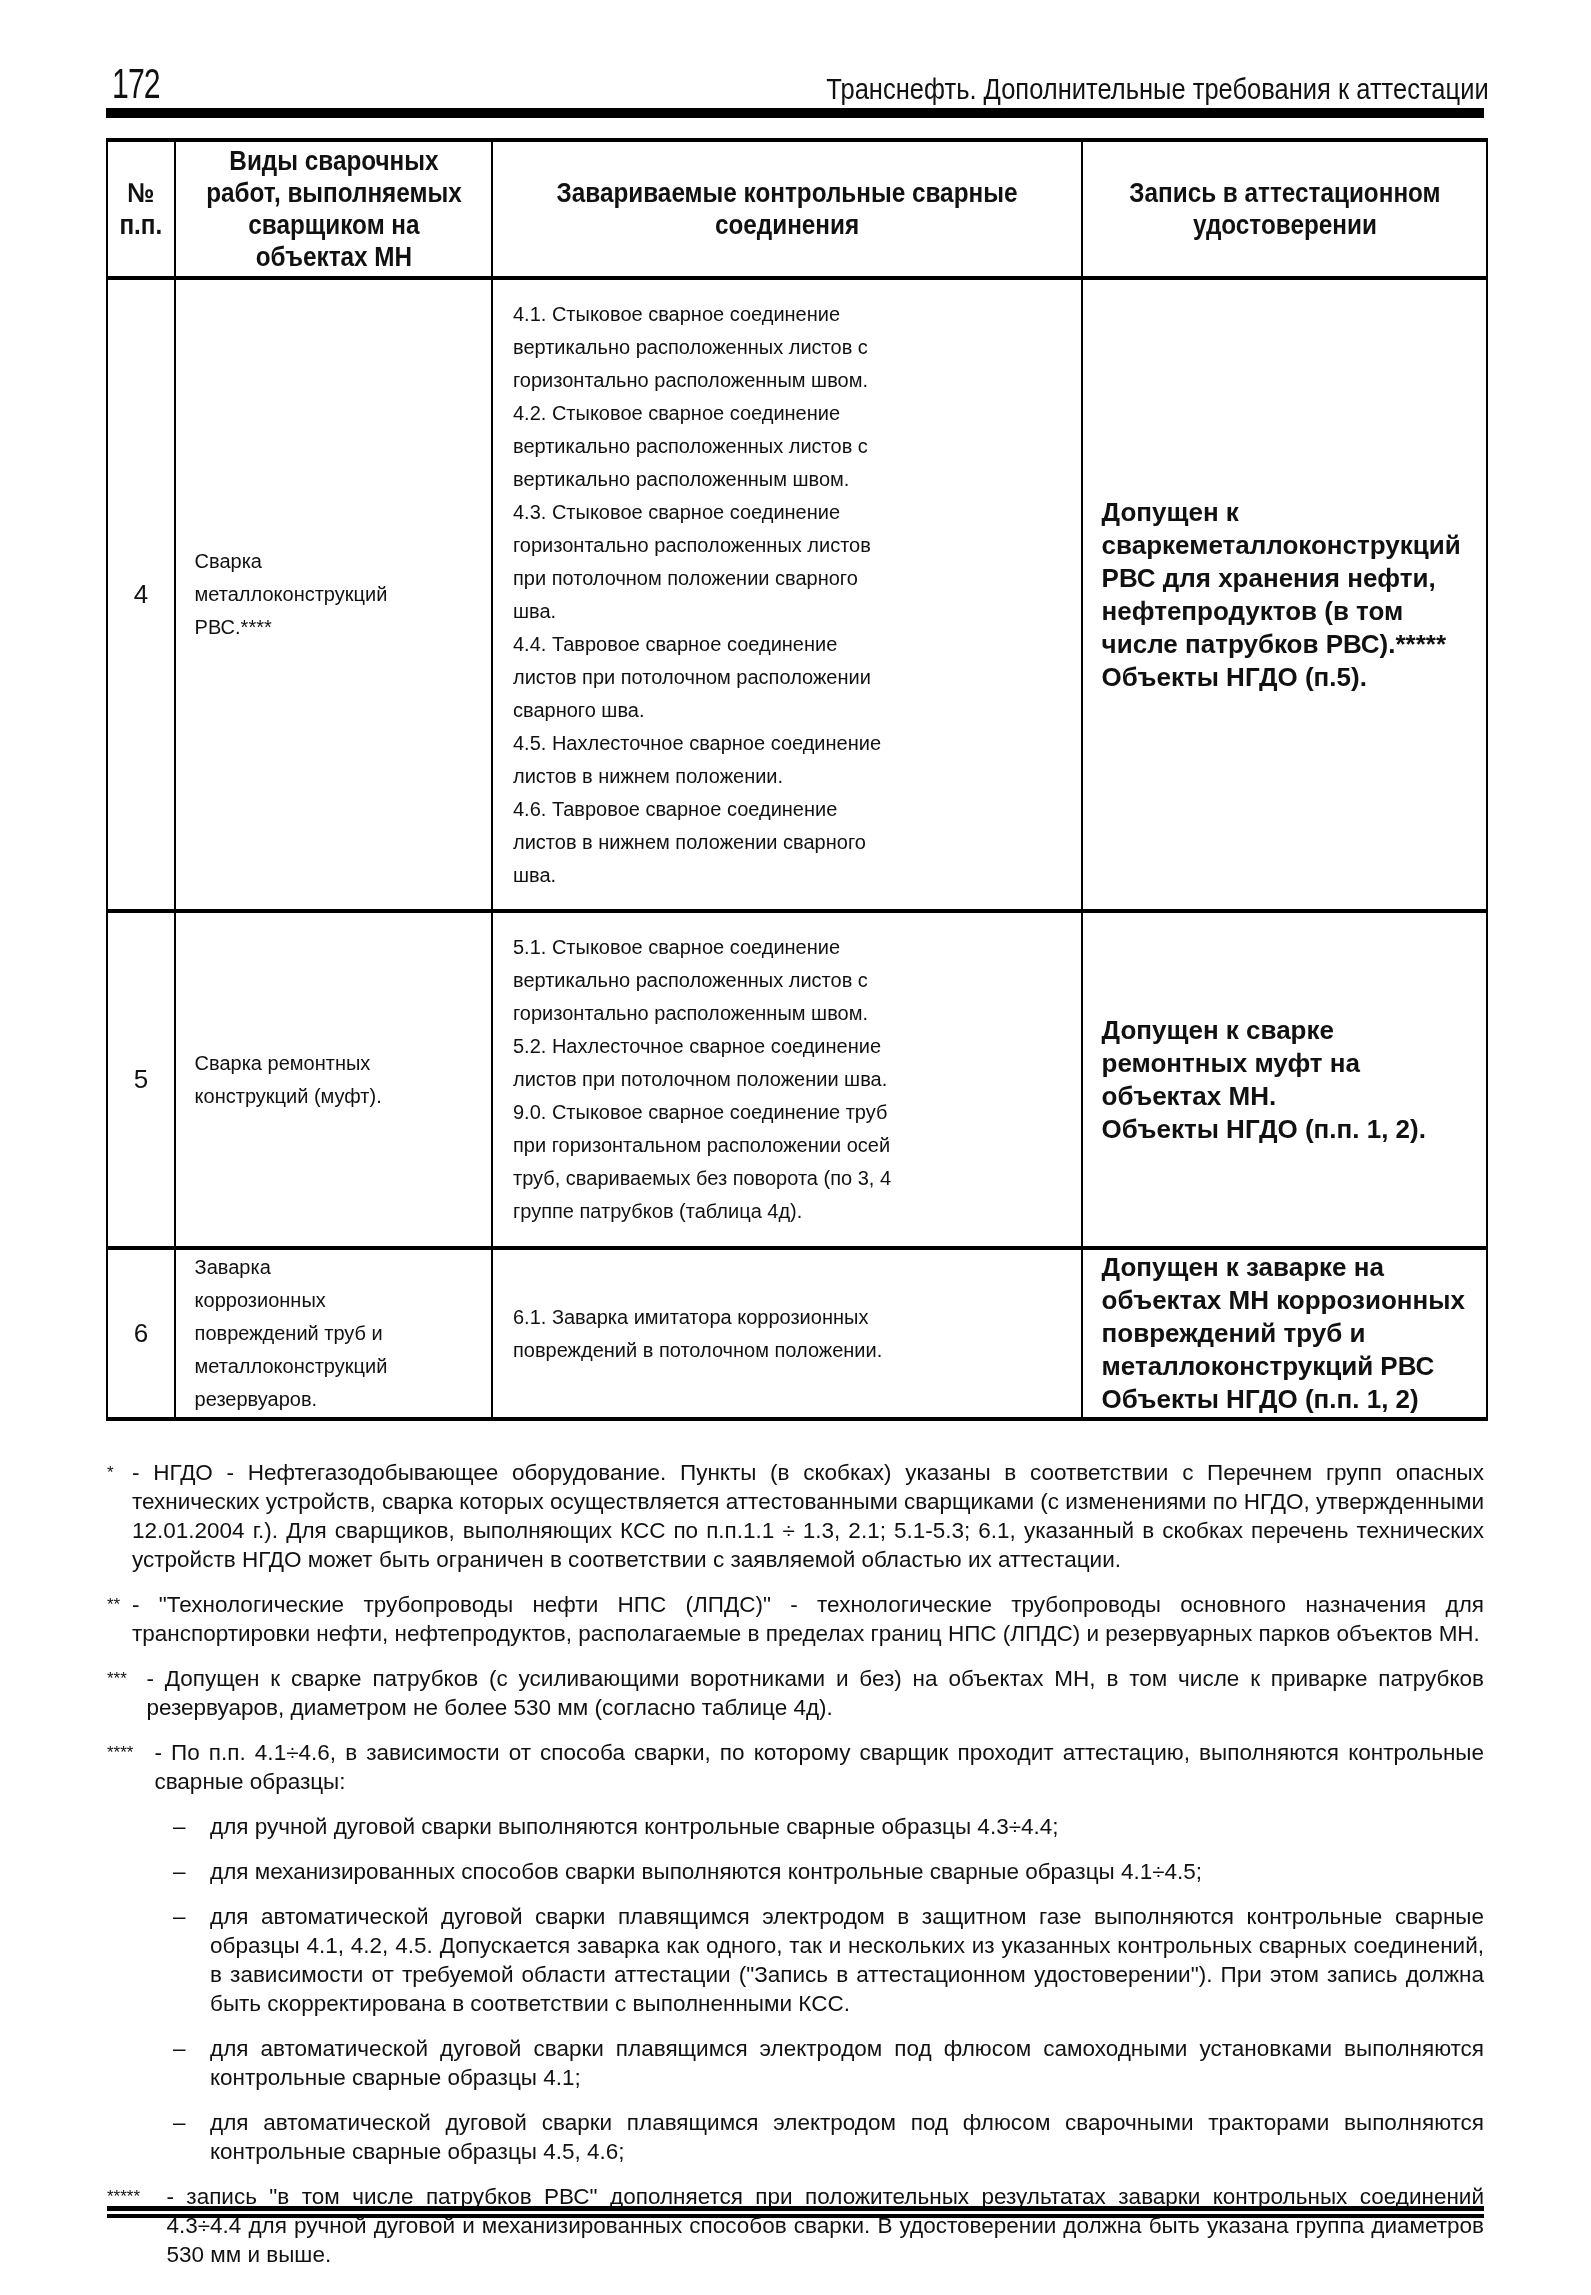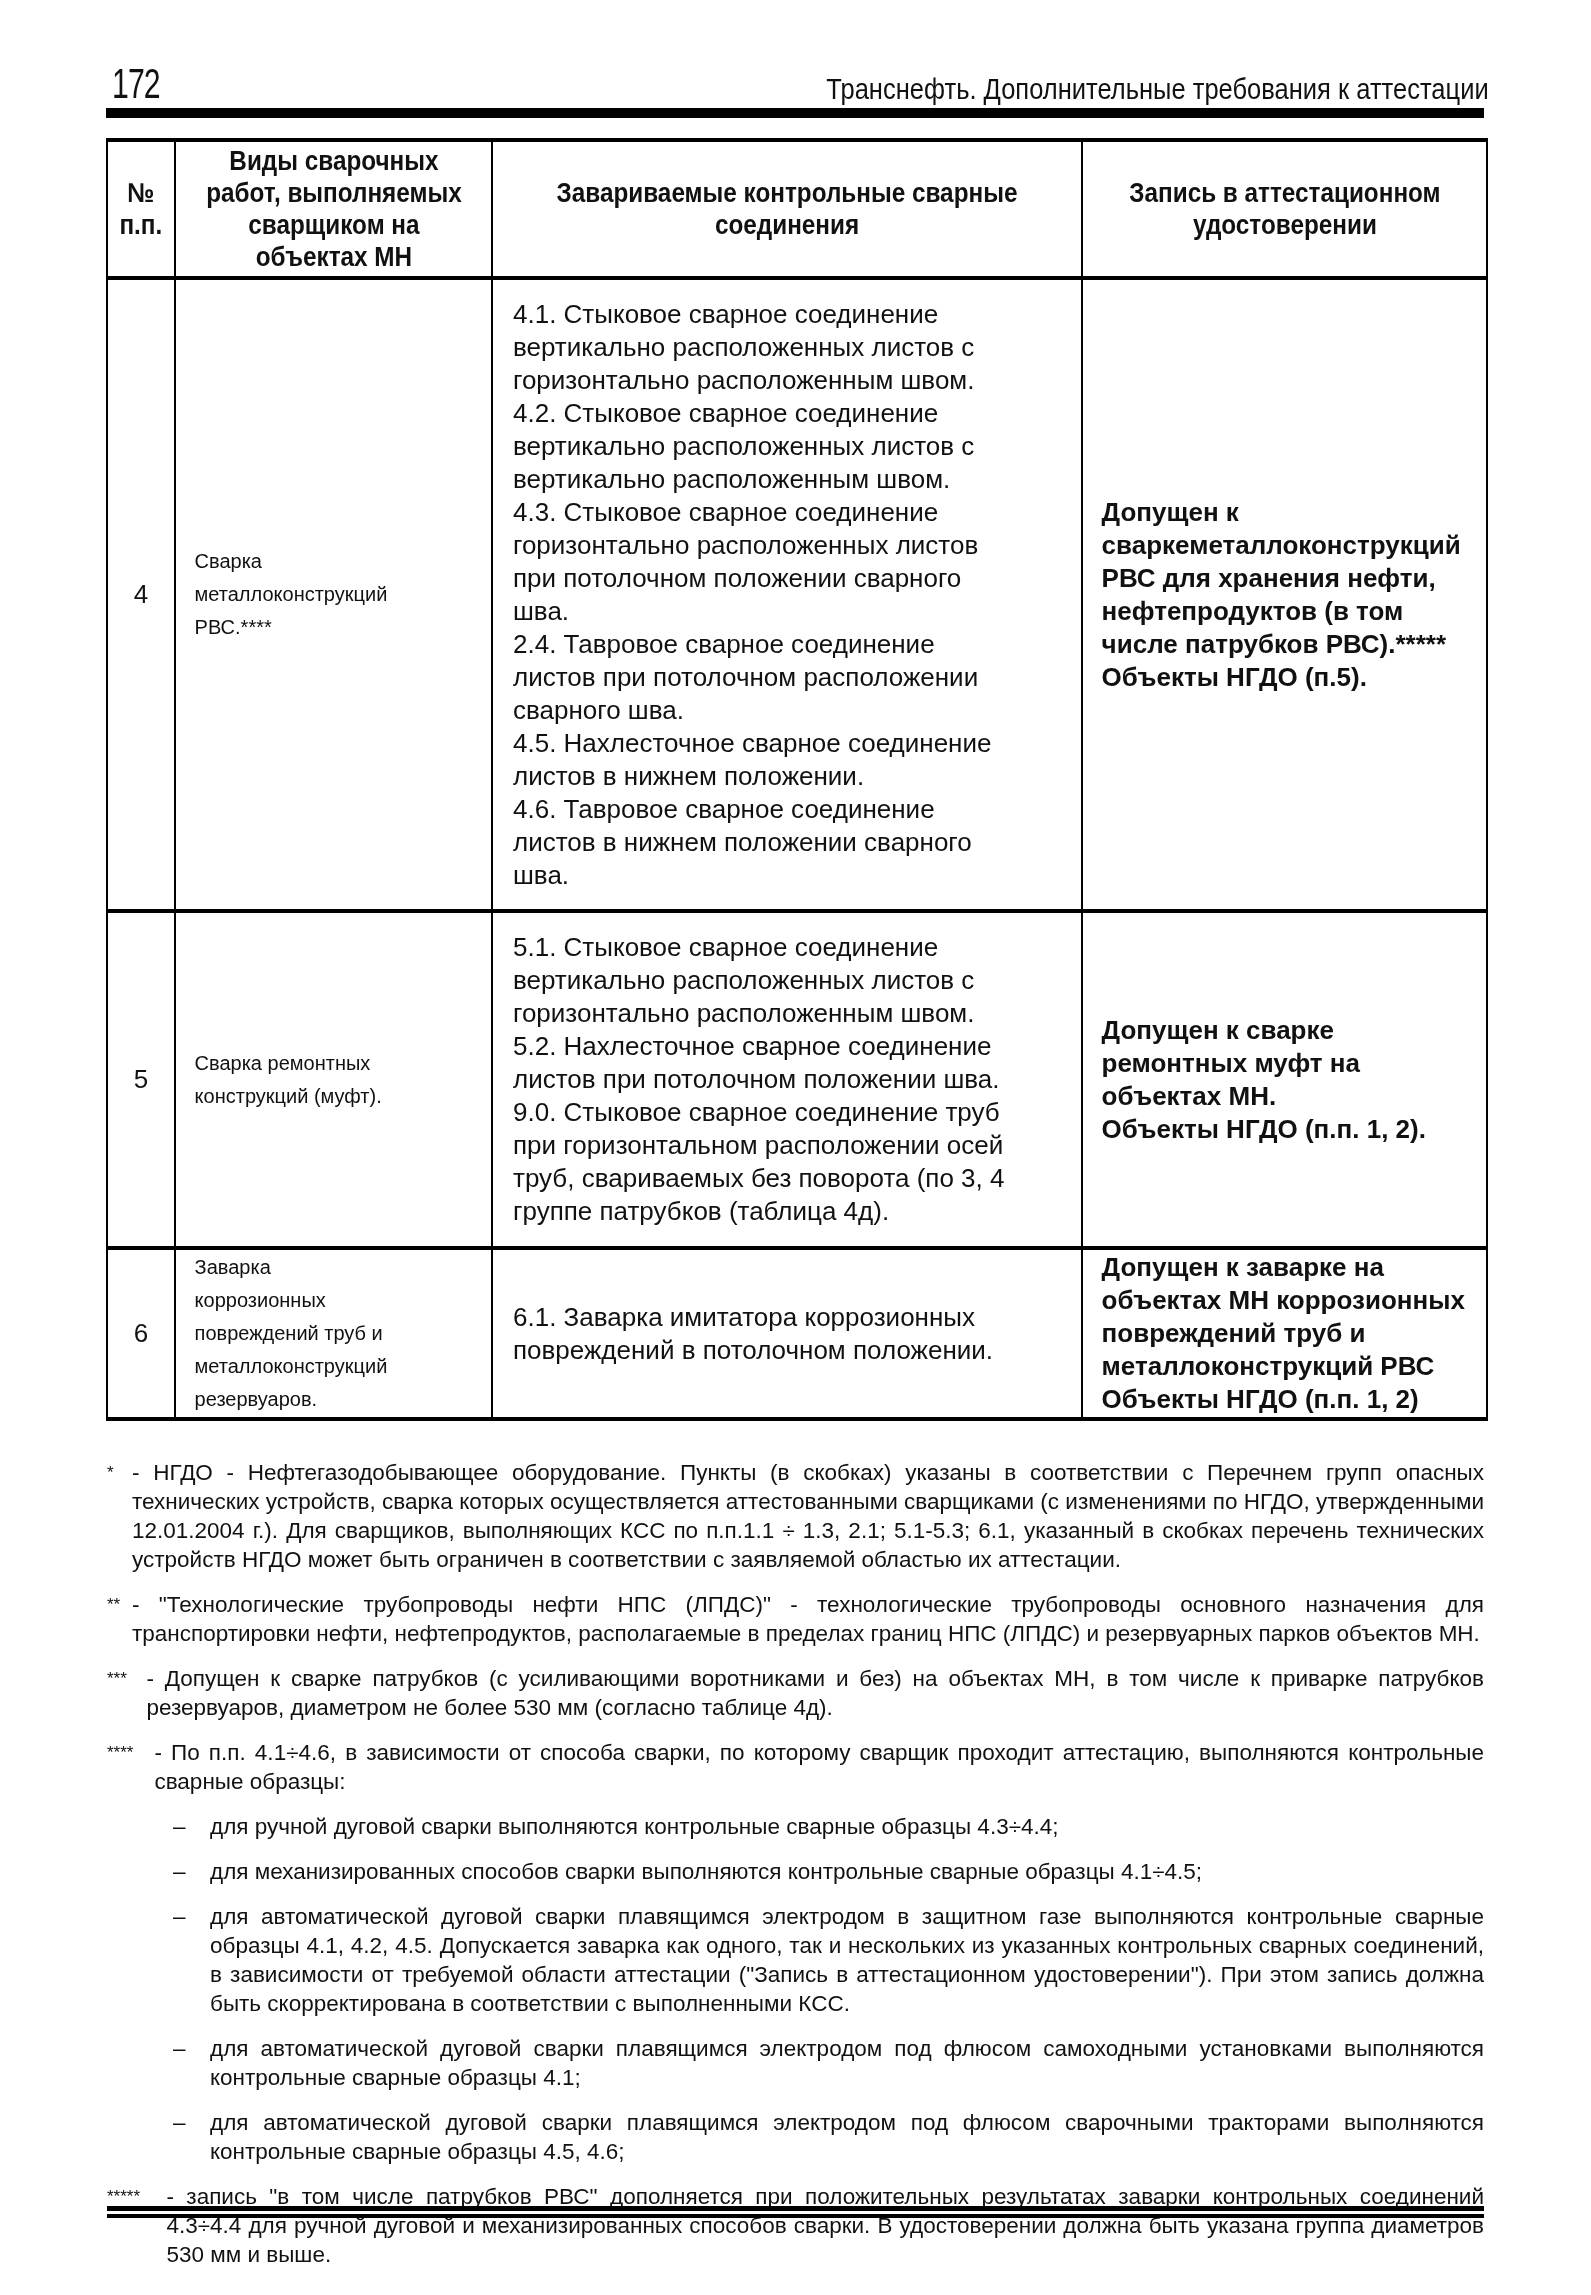--- a/index.html
+++ b/index.html
@@ -12,21 +12,21 @@
   .rule-thin { position:absolute; left:106px; width:1378px; height:3.3px; background:#000; }
 
   table.main { position:absolute; left:106px; top:138px; width:1379px; border-collapse:collapse; table-layout:fixed; }
   table.main td, table.main th { border:2px solid #000; vertical-align:middle; padding:0; }
   table.main tr.row-sep td { border-top:4.6px solid #000; }
   table.main thead th { border-top:4.6px solid #000; border-bottom:4.6px solid #000; font-weight:bold; font-size:27px; line-height:32px; text-align:center; }
   table.main thead th .hd { display:inline-block; transform:scaleX(0.9); }
   table.main tbody tr:last-child td { border-bottom:4.6px solid #000; }
   td.c-no { text-align:center; font-size:26px; }
   td.c-work { font-size:20px; line-height:33px; padding:0 12px 0 18.6px !important; }
-  td.c-joints { font-size:26px; line-height:33px; padding:16px 10.6px 16px 20px !important; }
+  td.c-joints { font-size:20px; line-height:33px; padding:16px 10.6px 16px 20px !important; }
   td.c-record { font-size:26px; line-height:33px; padding:0 8px 0 18.6px !important;font-weight:bold; }
   .line { display:block; white-space:nowrap; }
 
   .footnotes { position:absolute; left:107px; top:1442px; width:1377px; font-size:22.5px; line-height:29px; text-align:justify; }
   .fn { position:relative; padding-left:66px; }
   .fn .mark { position:absolute; left:0; top:0; white-space:nowrap; }
   .fn .mark .stars { font-size:17px; vertical-align:top; }
   .bullet { position:relative; padding-left:103px; }
   .bullet .dash { position:absolute; left:66px; top:0; }
   .fn-text { display:block; text-align:justify; text-align-last:left;margin-top:16px; }
@@ -94,21 +94,21 @@
         <span class="line">4.1. Стыковое сварное соединение</span>
         <span class="line">вертикально расположенных листов с</span>
         <span class="line">горизонтально расположенным швом.</span>
         <span class="line">4.2. Стыковое сварное соединение</span>
         <span class="line">вертикально расположенных листов с</span>
         <span class="line">вертикально расположенным швом.</span>
         <span class="line">4.3. Стыковое сварное соединение</span>
         <span class="line">горизонтально расположенных листов</span>
         <span class="line">при потолочном положении сварного</span>
         <span class="line">шва.</span>
-        <span class="line">2.4. Тавровое сварное соединение</span>
+        <span class="line">4.4. Тавровое сварное соединение</span>
         <span class="line">листов при потолочном расположении</span>
         <span class="line">сварного шва.</span>
         <span class="line">4.5. Нахлесточное сварное соединение</span>
         <span class="line">листов в нижнем положении.</span>
         <span class="line">4.6. Тавровое сварное соединение</span>
         <span class="line">листов в нижнем положении сварного</span>
         <span class="line">шва.</span>
       </td>
       <td class="c-record">
         <span class="line">Допущен к</span>

